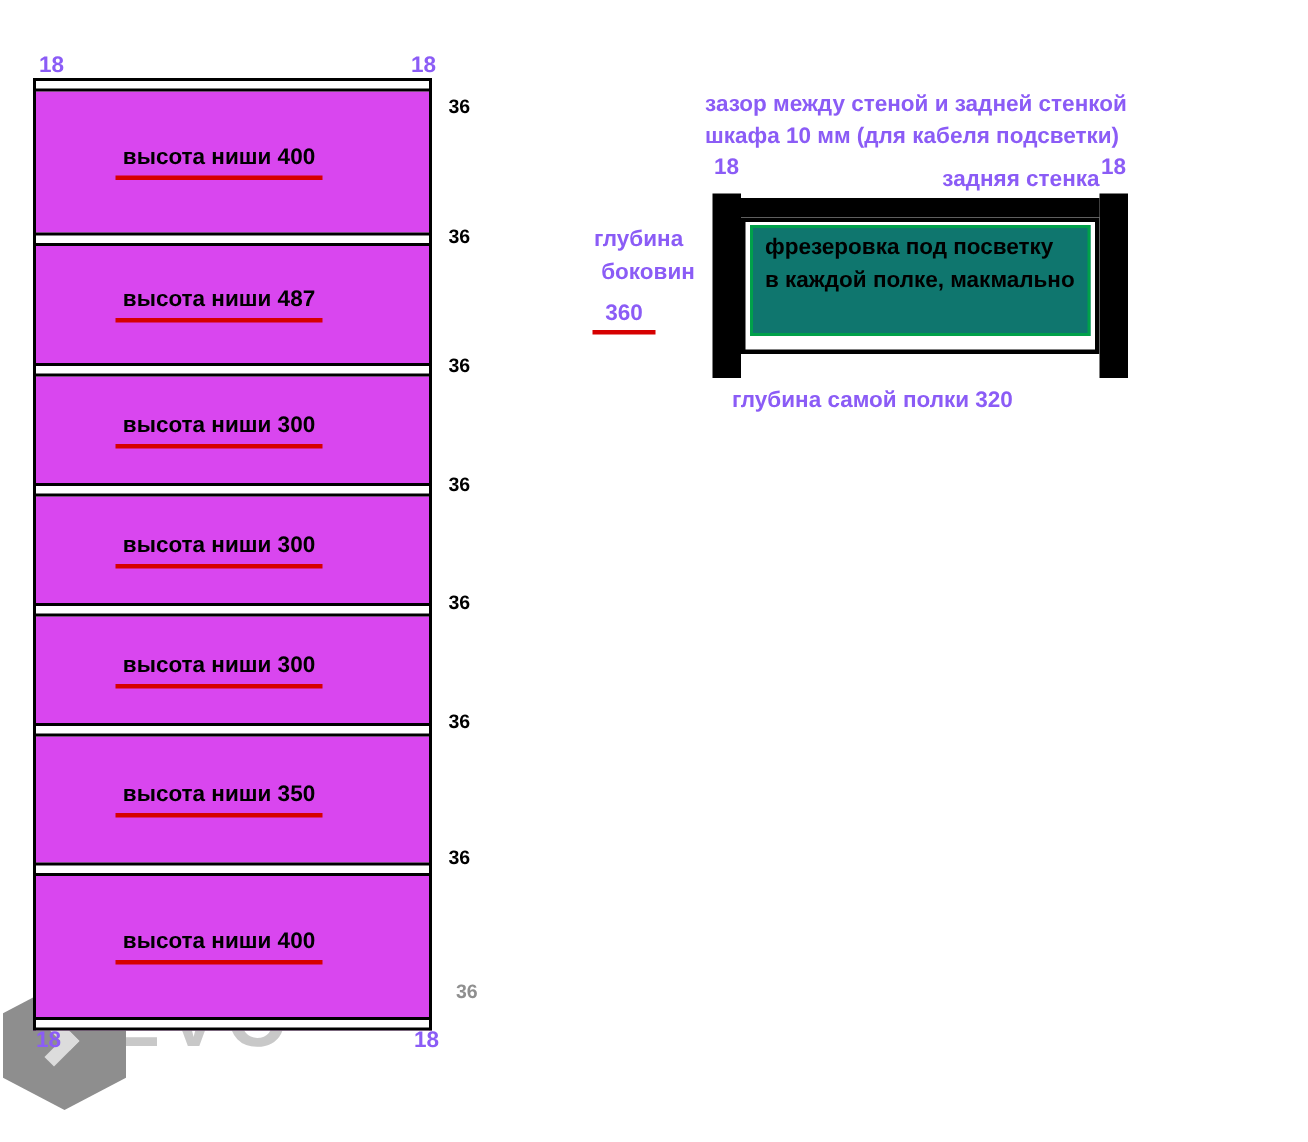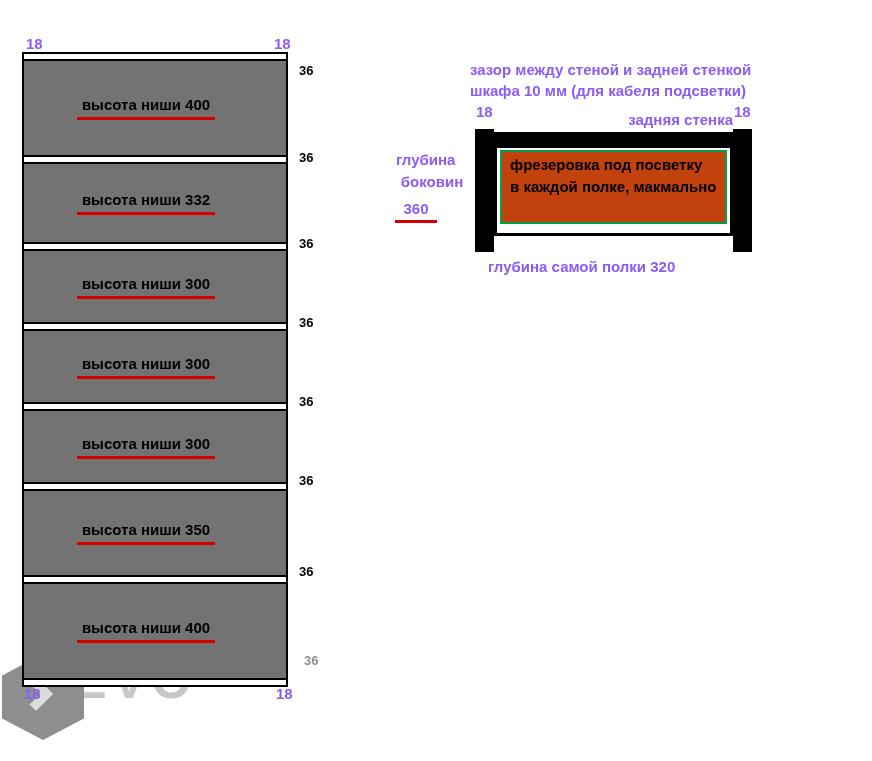--- a/index.html
+++ b/index.html
@@ -4,34 +4,34 @@
 <style>
   * { margin:0; padding:0; box-sizing:border-box; }
   html,body { background:#fff; }
   body { font-family:"Liberation Sans", sans-serif; color:#000; }
   #canvas { position:relative; width:872px; height:761px; background:#ffffff; overflow:hidden; }
 
   .lbl { position:absolute; font-size:15px; font-weight:bold; color:#8b5cf6; white-space:nowrap; line-height:16px; z-index:3; }
 
   
   #cabinet { position:absolute; left:22px; top:52px; width:266px;
-             border-left:2px solid #000; border-right:2px solid #000; background:#737373; z-index:2; }
+             border-left:2px solid #000; border-right:2px solid #000; background:#d946ef; z-index:2; }
   .panel { height:9px; border-top:2px solid #000; border-bottom:2px solid #000; background:#fff; }
   .niche { display:flex; align-items:center; justify-content:center; padding-right:18px; }
   .niche-label { font-size:15px; font-weight:bold; border-bottom:3px solid #d60000; padding:0 5px 4px; white-space:nowrap; }
   #thickness-labels { position:absolute; left:299px; top:52px; width:44px; height:644px; z-index:2; }
   .thk { position:absolute; font-size:13px; font-weight:bold; line-height:16px; }
   .thk.grey { color:#8f8f8f; }
 
   
   .bar { position:absolute; background:#000; z-index:2; }
   #shelf-rect { position:absolute; left:494px; top:145px; width:239px; height:91px;
                 border:3px solid #000; background:#fff; z-index:2; }
   #milling-box { position:absolute; left:500px; top:150px; width:227px; height:74px;
-                 border:2px solid #00a14a; background:#c2410c; z-index:3;
+                 border:2px solid #00a14a; background:#0f766e; z-index:3;
                  padding:2px 0 0 8px; }
   #milling-box div { font-size:15px; font-weight:bold; line-height:22px; white-space:nowrap; }
   .red-underline { display:inline-block; border-bottom:3px solid #d60000; padding:0 8px 3px; }
 
   
   #watermark { position:absolute; left:2px; top:654px; display:flex; align-items:flex-start; z-index:1; }
   .hex { position:relative; width:82px; height:86px; background:#8e8e8e;
          clip-path:polygon(50% 0,100% 25%,100% 75%,50% 100%,0 75%,0 25%); flex:0 0 auto; }
   .hex-chevron { position:absolute; left:22px; top:28px; width:24px; height:24px;
                  border-right:9px solid #dcdcdc; border-bottom:9px solid #dcdcdc;
@@ -56,21 +56,21 @@
     <span class="lbl" style="left:24px;top:686px">18</span>
     <span class="lbl" style="left:276px;top:686px">18</span>
 
     <div id="cabinet">
         <div class="panel"></div>
         <div class="niche" style="height: 94px;">
           <span class="niche-label">высота ниши 400</span>
         </div>
         <div class="panel"></div>
         <div class="niche" style="height: 78px;">
-          <span class="niche-label">высота ниши 332</span>
+          <span class="niche-label">высота ниши 487</span>
         </div>
         <div class="panel"></div>
         <div class="niche" style="height: 71px;">
           <span class="niche-label">высота ниши 300</span>
         </div>
         <div class="panel"></div>
         <div class="niche" style="height: 71px;">
           <span class="niche-label">высота ниши 300</span>
         </div>
         <div class="panel"></div>

